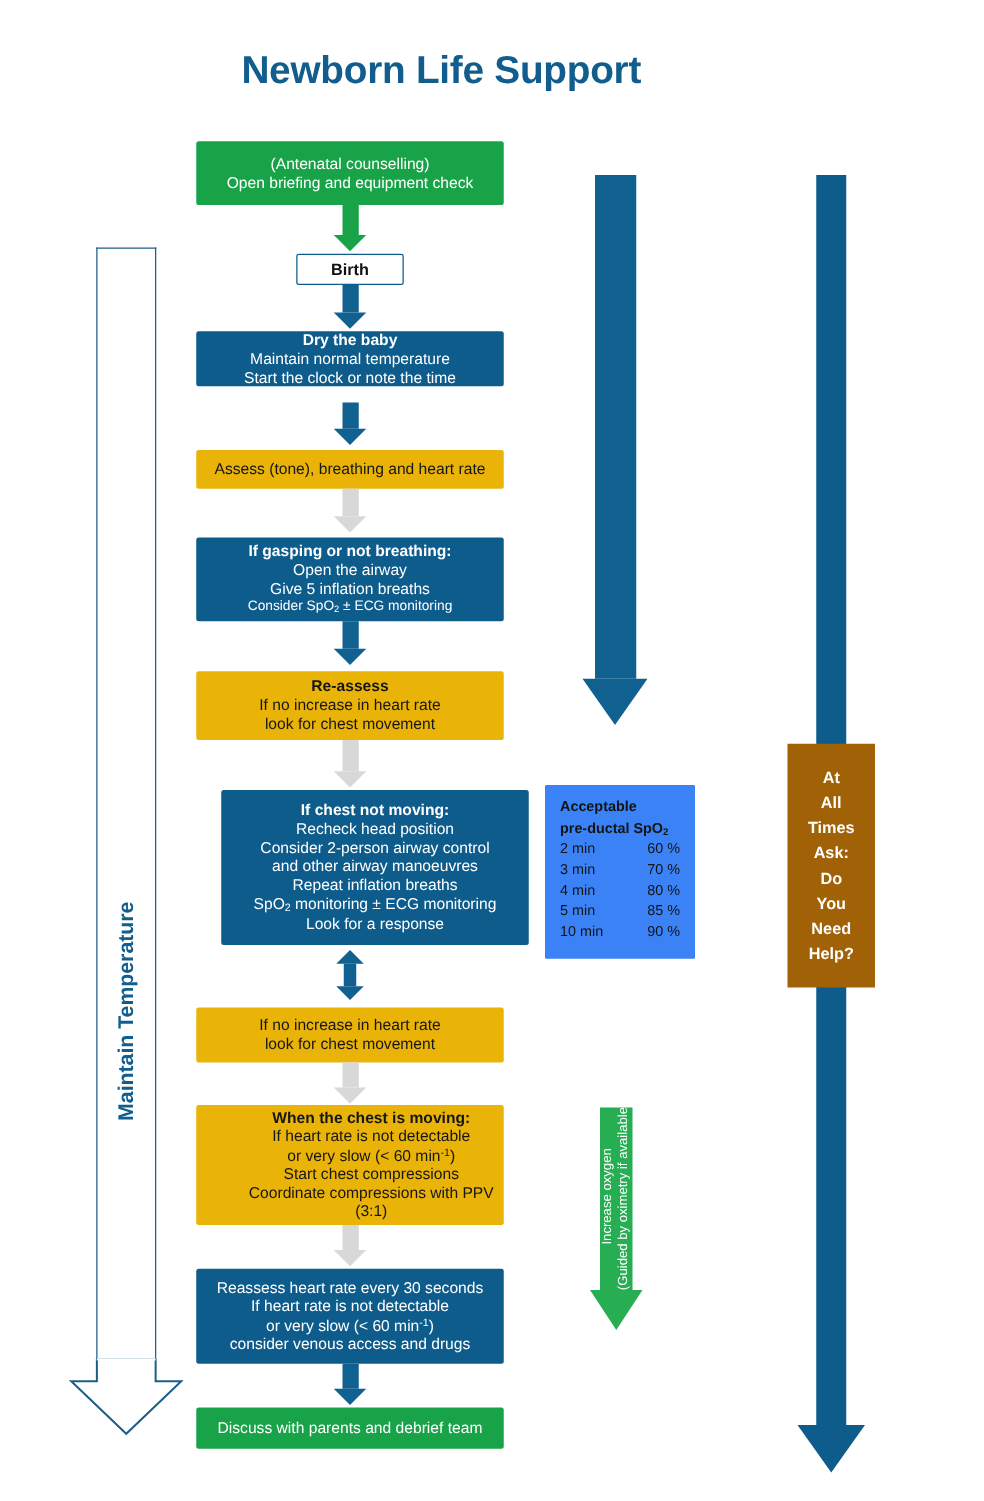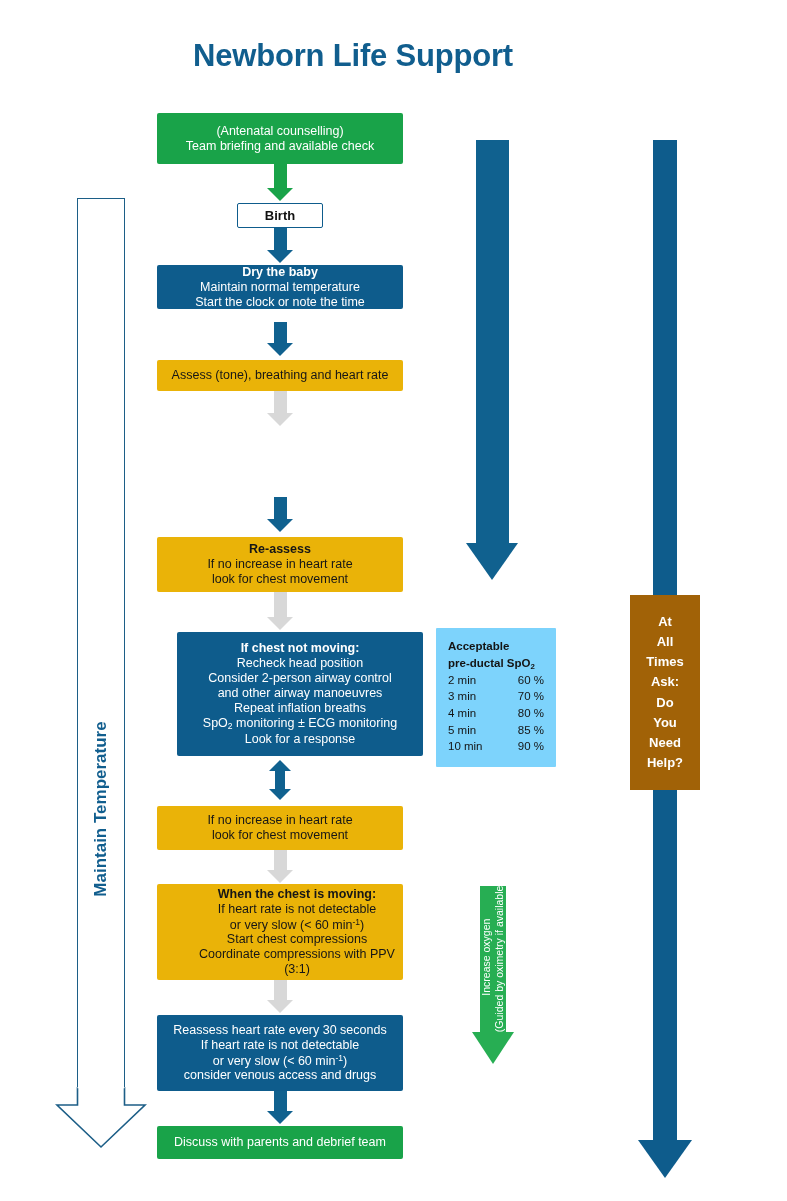--- a/index.html
+++ b/index.html
@@ -82,21 +82,21 @@
   #arrow-temp .stem{width:46px;height:888px;background:#ffffff;
                     border-left:1.6px solid #1C5E87;border-right:1.6px solid #1C5E87;
                     border-top:1.6px solid #1C5E87;position:relative;}
   .temp-head{position:relative;width:92px;height:62px;}
   .temp-head svg{display:block;}
   #arrow-temp .vtext{color:#115E8E;font-size:17px;font-weight:bold;
         text-align:center;width:420px;left:-187px;top:600px;}
 
   
   #spo2-table{position:absolute;left:436px;top:628px;width:120px;
-              background:#7dd3fc;padding:10px 12px 12px 12px;box-sizing:border-box;
+              background:#3b82f6;padding:10px 12px 12px 12px;box-sizing:border-box;
               color:#141414;font-size:11.5px;line-height:1.45;border-radius:1px;}
   #spo2-table .hdr{font-weight:bold;}
   #spo2-table .row{display:flex;justify-content:space-between;}
   sub{font-size:0.68em;vertical-align:-0.22em;}
   sup{font-size:0.68em;vertical-align:0.42em;}
 </style>
 </head>
 <body>
 
 <div class="page">
@@ -110,21 +110,21 @@
     <div class="temp-head">
       <svg width="92" height="62" viewBox="0 0 92 62">
         <polygon points="22.5,0 69.5,0 69.5,18 90,18 46,60 2,18 22.5,18" fill="#ffffff" stroke="#1C5E87" stroke-width="1.6"></polygon>
         <line x1="22.5" y1="0" x2="69.5" y2="0" stroke="#ffffff" stroke-width="2.6"></line>
       </svg>
     </div>
   </div>
 
   <div class="box green" style="top:113px;height:51px;font-size:12.5px;">
     <span class="ln">(Antenatal counselling)</span>
-    <span class="ln">Team briefing and available check</span>
+    <span class="ln">Open briefing and equipment check</span>
   </div>
 
   <div class="conn cgreen" style="left:267px;top:164px;">
     <div class="shaft" style="height:24px;"></div>
     <div class="head"></div>
   </div>
 
   <div class="box white" style="top:203px;height:25px;width:86px;left:237px;font-size:13px;font-weight:bold;">
     <span class="ln b">Birth</span>
   </div>
@@ -147,20 +147,26 @@
 
   <div class="box grey" style="top:360px;height:31px;font-size:12.5px;">
     <span class="ln">Assess (tone), breathing and heart rate</span>
   </div>
 
   <div class="conn cgrey" style="left:267px;top:391px;">
     <div class="shaft" style="height:22px;"></div>
     <div class="head"></div>
   </div>
 
+  <div class="box blue" style="top:430px;height:67px;font-size:12.5px;">
+    <span class="ln b">If gasping or not breathing:</span>
+    <span class="ln">Open the airway</span>
+    <span class="ln">Give 5 inflation breaths</span>
+    <span class="ln" style="font-size:11px;"><span>Consider SpO</span><sub>2</sub><span> ± ECG monitoring</span></span>
+  </div>
 
   <div class="conn cblue" style="left:267px;top:497px;">
     <div class="shaft" style="height:22px;"></div>
     <div class="head"></div>
   </div>
 
   <div class="box grey" style="top:537px;height:55px;font-size:12.5px;">
     <span class="ln b">Re-assess</span>
     <span class="ln">If no increase in heart rate</span>
     <span class="ln">look for chest movement</span>

